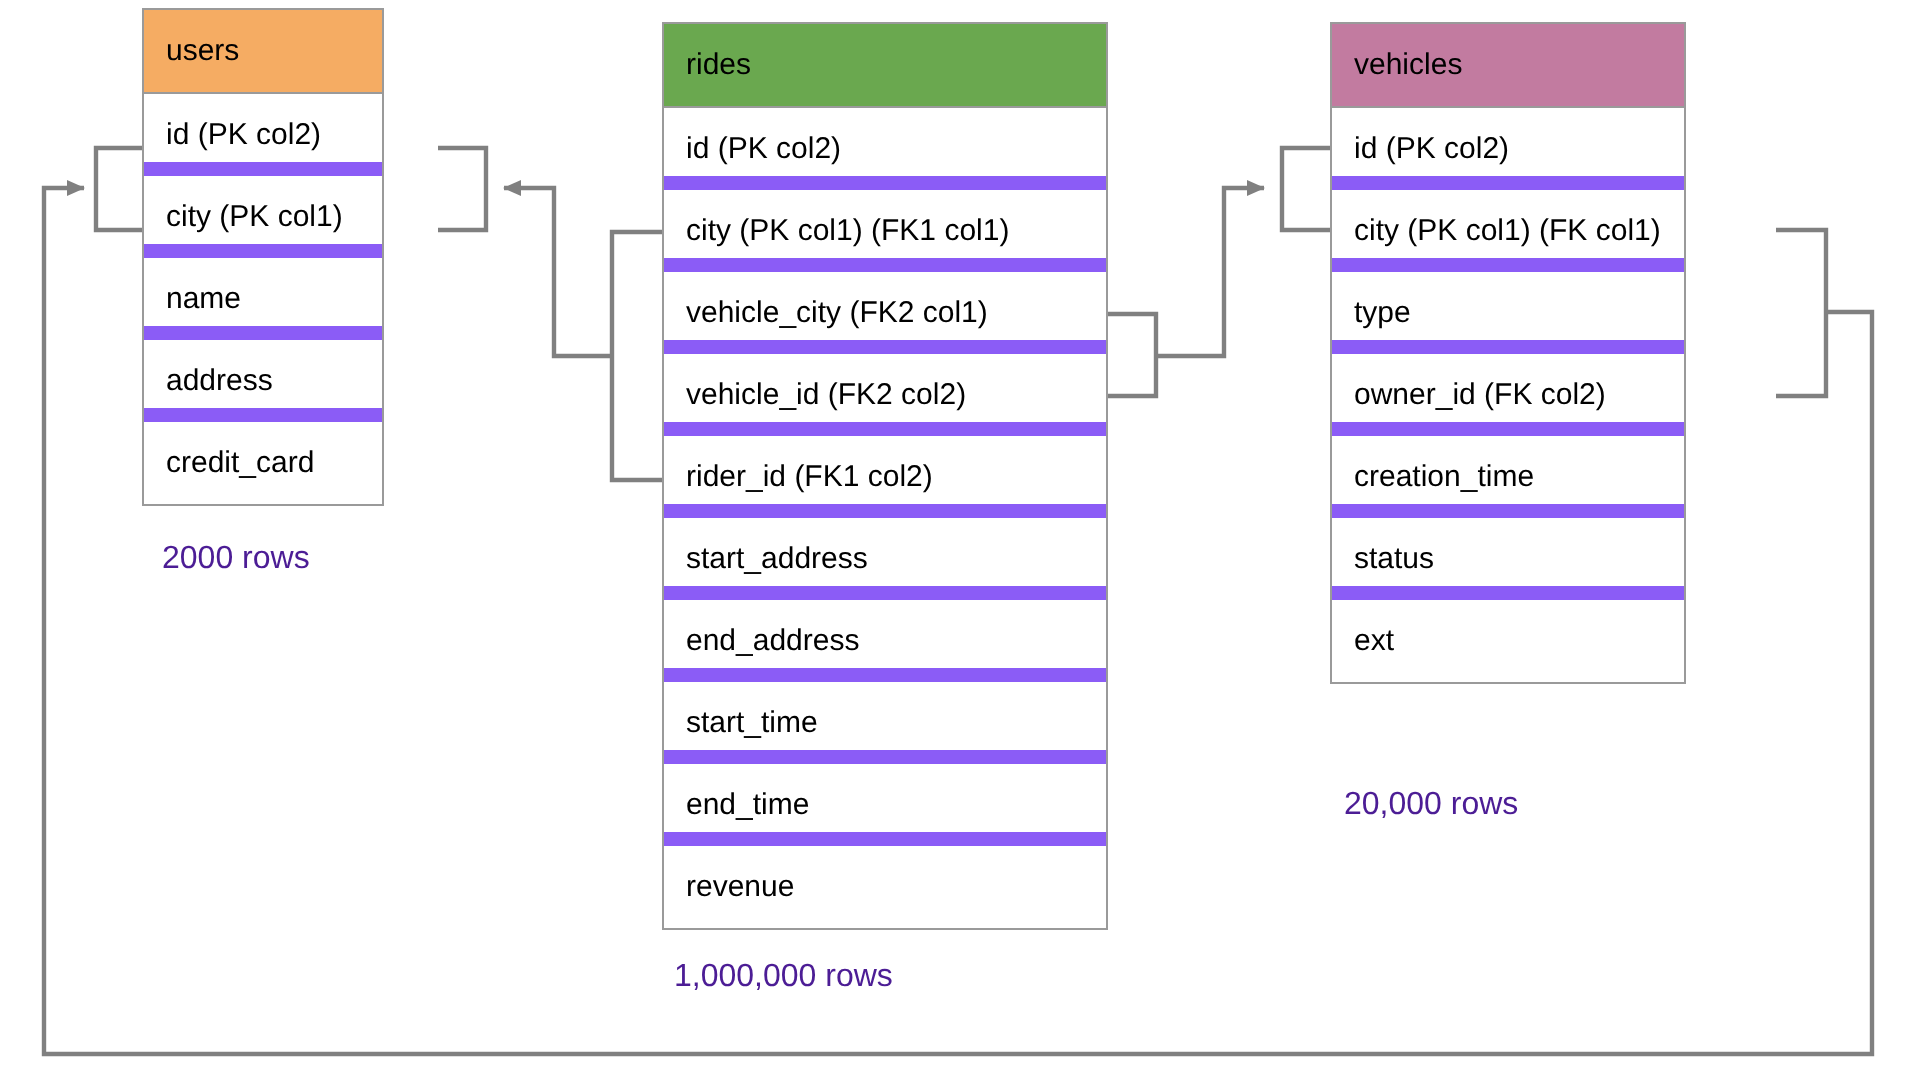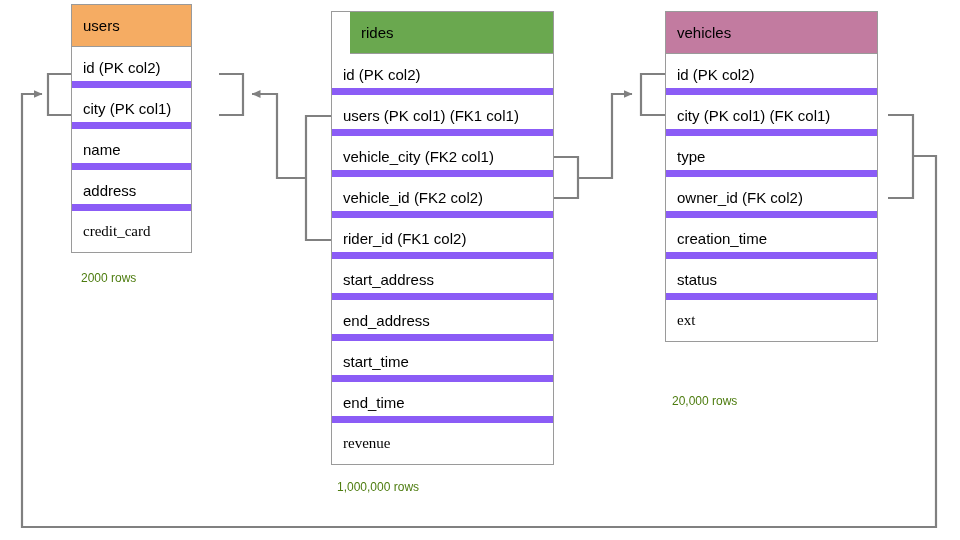--- a/index.html
+++ b/index.html
@@ -47,26 +47,25 @@
     padding: 0 0 0 11px;
     font-size: 15px;
     color: #000000;
     border-bottom: 7px solid #8b5cf6;
     background: #ffffff;
     white-space: nowrap;
     overflow: hidden;
   }
   .entity-field.last {
     border-bottom: none;
-    font-family: Liberation Serif, serif;
   }
   .rowcount {
     position: absolute;
-    font-size: 12px;
-    color: #4d7c0f;
+    font-size: 16px;
+    color: #4c1d95;
     white-space: nowrap;
   }
 </style>
 </head>
 <body>
 
 <div id="canvas">
 
   <svg class="edges" viewBox="0 0 960 540" xmlns="http://www.w3.org/2000/svg">
     <defs>
@@ -120,35 +119,35 @@
     <div class="entity-header" style="background:#F5AC63;">users</div>
     <div class="entity-field">id (PK col2)</div>
     <div class="entity-field">city (PK col1)</div>
     <div class="entity-field">name</div>
     <div class="entity-field">address</div>
     <div class="entity-field last">credit_card</div>
   </div>
   <div class="rowcount" style="left:81px; top:271px;">2000 rows</div>
 
   <div class="entity" style="left:331px; top:11px; width:223px;">
-    <div class="entity-header" style="background:#6AA84F;margin-left:18px;">rides</div>
+    <div class="entity-header" style="background:#6AA84F;">rides</div>
     <div class="entity-field">id (PK col2)</div>
-    <div class="entity-field">users (PK col1) (FK1 col1)</div>
+    <div class="entity-field">city (PK col1) (FK1 col1)</div>
     <div class="entity-field">vehicle_city (FK2 col1)</div>
     <div class="entity-field">vehicle_id (FK2 col2)</div>
     <div class="entity-field">rider_id (FK1 col2)</div>
     <div class="entity-field">start_address</div>
     <div class="entity-field">end_address</div>
     <div class="entity-field">start_time</div>
     <div class="entity-field">end_time</div>
     <div class="entity-field last">revenue</div>
   </div>
   <div class="rowcount" style="left:337px; top:480px;">1,000,000 rows</div>
 
-  <div class="entity" style="left:665px; top:11px; width:213px;">
+  <div class="entity" style="left:665px; top:11px; width:178px;">
     <div class="entity-header" style="background:#C27BA0;">vehicles</div>
     <div class="entity-field">id (PK col2)</div>
     <div class="entity-field">city (PK col1) (FK col1)</div>
     <div class="entity-field">type</div>
     <div class="entity-field">owner_id (FK col2)</div>
     <div class="entity-field">creation_time</div>
     <div class="entity-field">status</div>
     <div class="entity-field last">ext</div>
   </div>
   <div class="rowcount" style="left:672px; top:355px;margin-top:39px;">20,000 rows</div>

